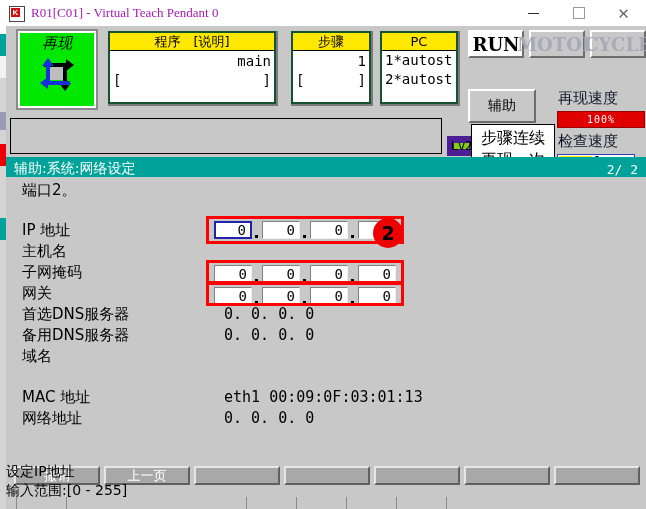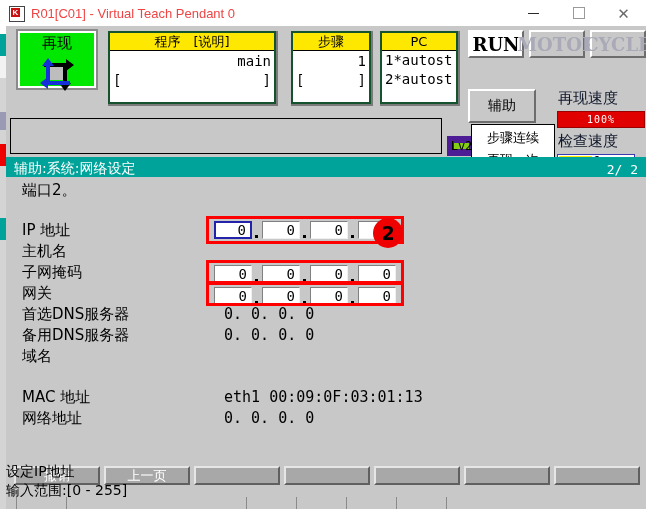--- a/index.html
+++ b/index.html
@@ -38,22 +38,22 @@
   .tb-icon .redbox {
     position:absolute; left:3px; top:3px; width:9px; height:9px;
     background:#cc1111;
   }
   .tb-icon .kk {
     position:absolute; left:3px; top:2px; width:9px; height:11px;
     color:#ffffff; font-size:8px; line-height:11px; text-align:center;
     font-family:"Liberation Sans", sans-serif; font-weight:bold;
   }
   .tb-title {
-    font-size: 13px; color: #ef4444;
-    font-family: Liberation Sans, sans-serif;
+    font-size: 13px; color: #a21caf;
+    font-family: Liberation Serif, serif;
     white-space: nowrap;
   }
   .tb-controls {
     position:absolute; right:0; top:0; height:26px; display:flex;
   }
   .tb-btn {
     width: 45px; height: 26px; display:flex; align-items:center; justify-content:center;
     color:#2b2b2b; font-size:13px; font-family:"Liberation Sans", sans-serif;
     background:transparent;
   }
@@ -83,25 +83,26 @@
   }
 
   .outset {
     border-top:2px solid #ffffff; border-left:2px solid #ffffff;
     border-right:2px solid #6d6d6d; border-bottom:2px solid #6d6d6d;
     background:#c8c8c8;
   }
 
   
   .modebox {
-    position:absolute; left:12px; top:5px; width:78px; height:57px;
+    position:absolute; left:12px; top:5px; width:78px; height:77px;
     background:#00e800;
     border:2px solid #ffffff;
     box-shadow: 0 0 0 2px #8a8a8a;
     box-sizing:border-box;
+    font-style:italic;
   }
   .modebox .mlabel {
     text-align:center; font-size:15px; color:#000; margin-top:1px;
     font-family:"DejaVu Sans", sans-serif; letter-spacing:0px;
   }
   .cyc-ico {
     position:relative; width:42px; height:38px; margin:2px auto 0 auto;
   }
   .cyc-ico svg { display:block; }
 
@@ -199,21 +200,21 @@
   }
   .twolinebtn {
     position:absolute; left:466px; top:99px; width:82px; height:48px;
     background:#ffffff;
     border:2px solid #ffffff;
     box-shadow: 0 0 0 1px #000;
     box-sizing:border-box;
     display:flex; flex-direction:column; justify-content:center;
   }
   .twolinebtn div {
-    text-align:center; font-size:13px; color:#000; line-height:22px;
+    text-align:center; font-size:16px; color:#000; line-height:22px;
     font-family:"DejaVu Sans", sans-serif;
   }
 
   
   .tealbar {
     position:absolute; left:6px; top:131px; width:640px; height:20px;
     background:#00a39a; color:#ffffff;
     font-family:"DejaVu Sans", sans-serif; font-size:14px;
     display:flex; align-items:center; justify-content:space-between;
     padding:12px 8px; box-sizing:border-box;

